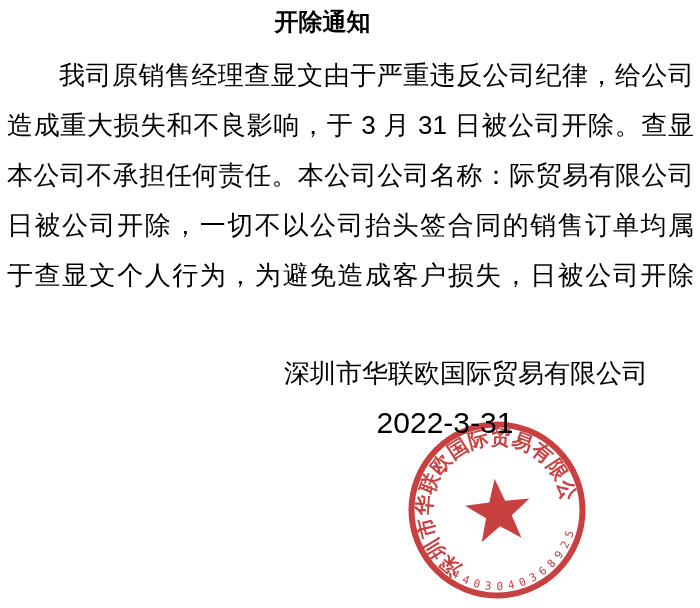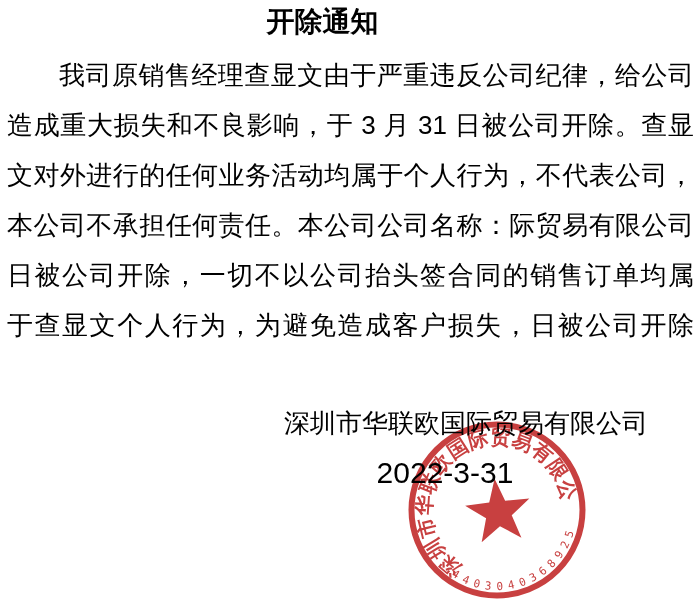--- a/index.html
+++ b/index.html
@@ -8,21 +8,21 @@
     width:700px; height:608px;
     background:#fff;
     overflow:hidden;
     color:#000;
     font-family:"Liberation Sans","DejaVu Sans",sans-serif;
   }
   .title {
     margin:6px 0 0 0;
     width:645px;
     text-align:center;
-    font-size:28px;
+    font-size:24px;
     line-height:32px;
     font-weight:700;
   }
   .body-block {
     margin-top:12px;
     padding:0 6px 0 7px;
     font-size:26px;
   }
   .line {
     line-height:50px;
@@ -68,21 +68,20 @@
 </head>
 <body>
 
 <div class="page">
 
   <h1 class="title">开除通知</h1>
 
   <div class="body-block">
     <div class="line indent">我司原销售经理查显文由于严重违反公司纪律，给公司</div>
     <div class="line">造成重大损失和不良影响，于 3 月 31 日被公司开除。查显</div>
-    <div class="line">文对外进行的任何业务活动均属于个人行为，不代表公司，</div>
     <div class="line">本公司不承担任何责任。本公司公司名称：际贸易有限公司</div>
     <div class="line">日被公司开除，一切不以公司抬头签合同的销售订单均属</div>
     <div class="line">于查显文个人行为，为避免造成客户损失，日被公司开除</div>
   </div>
 
   <div class="signature">深圳市华联欧国际贸易有限公司</div>
 
   <div class="date">2022-3-31</div>
 
   <svg class="stamp" viewBox="0 0 200 200" width="200" height="200">

